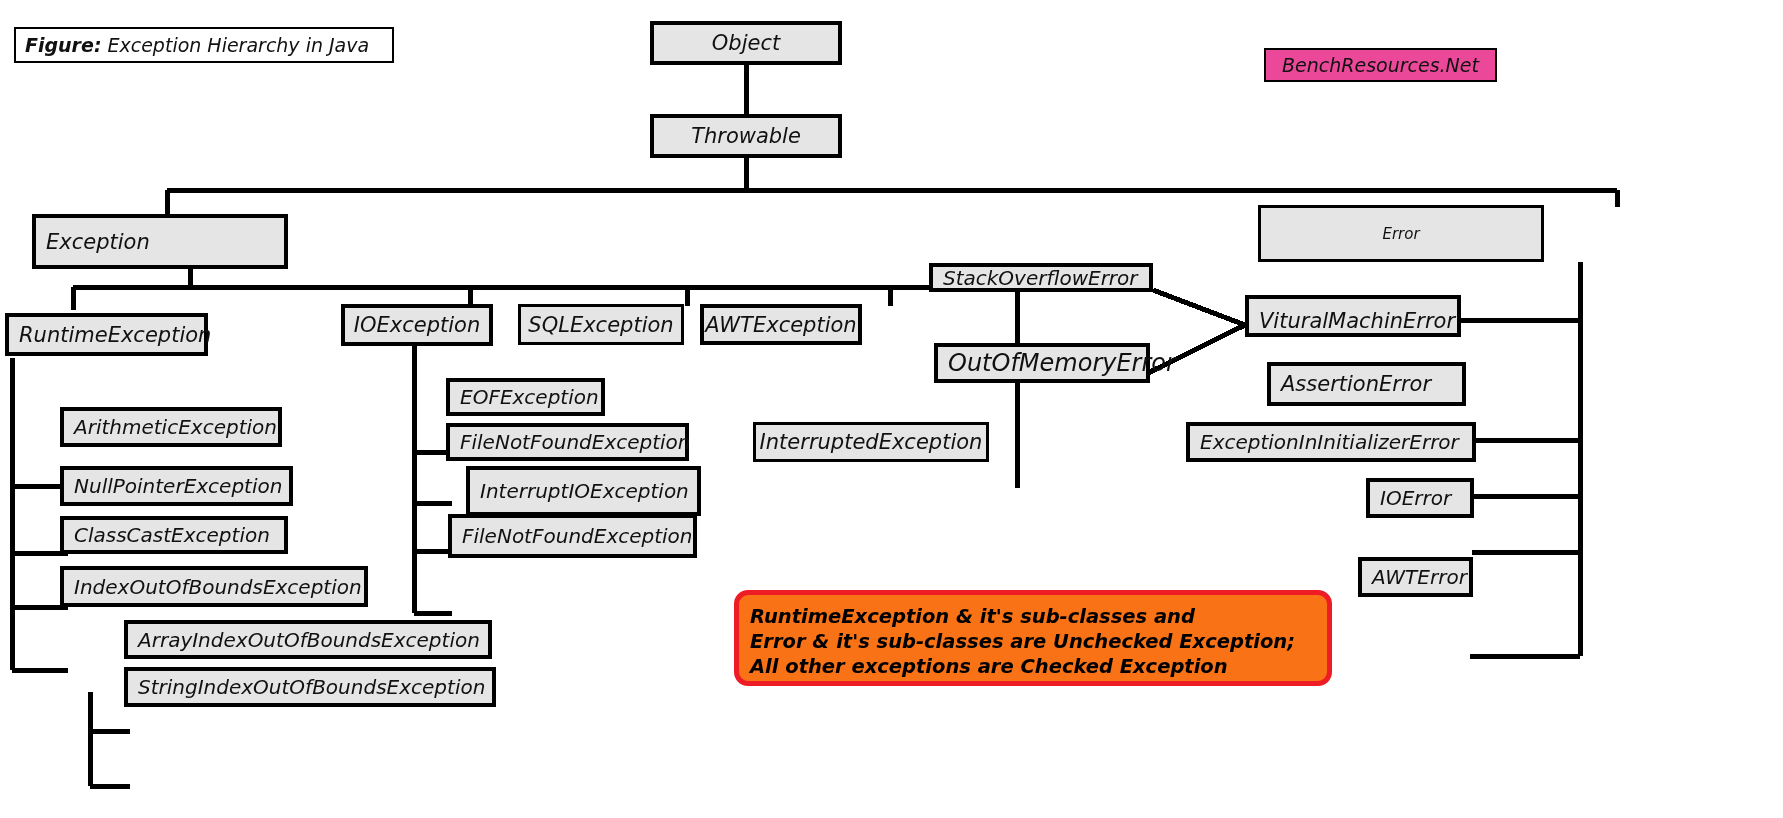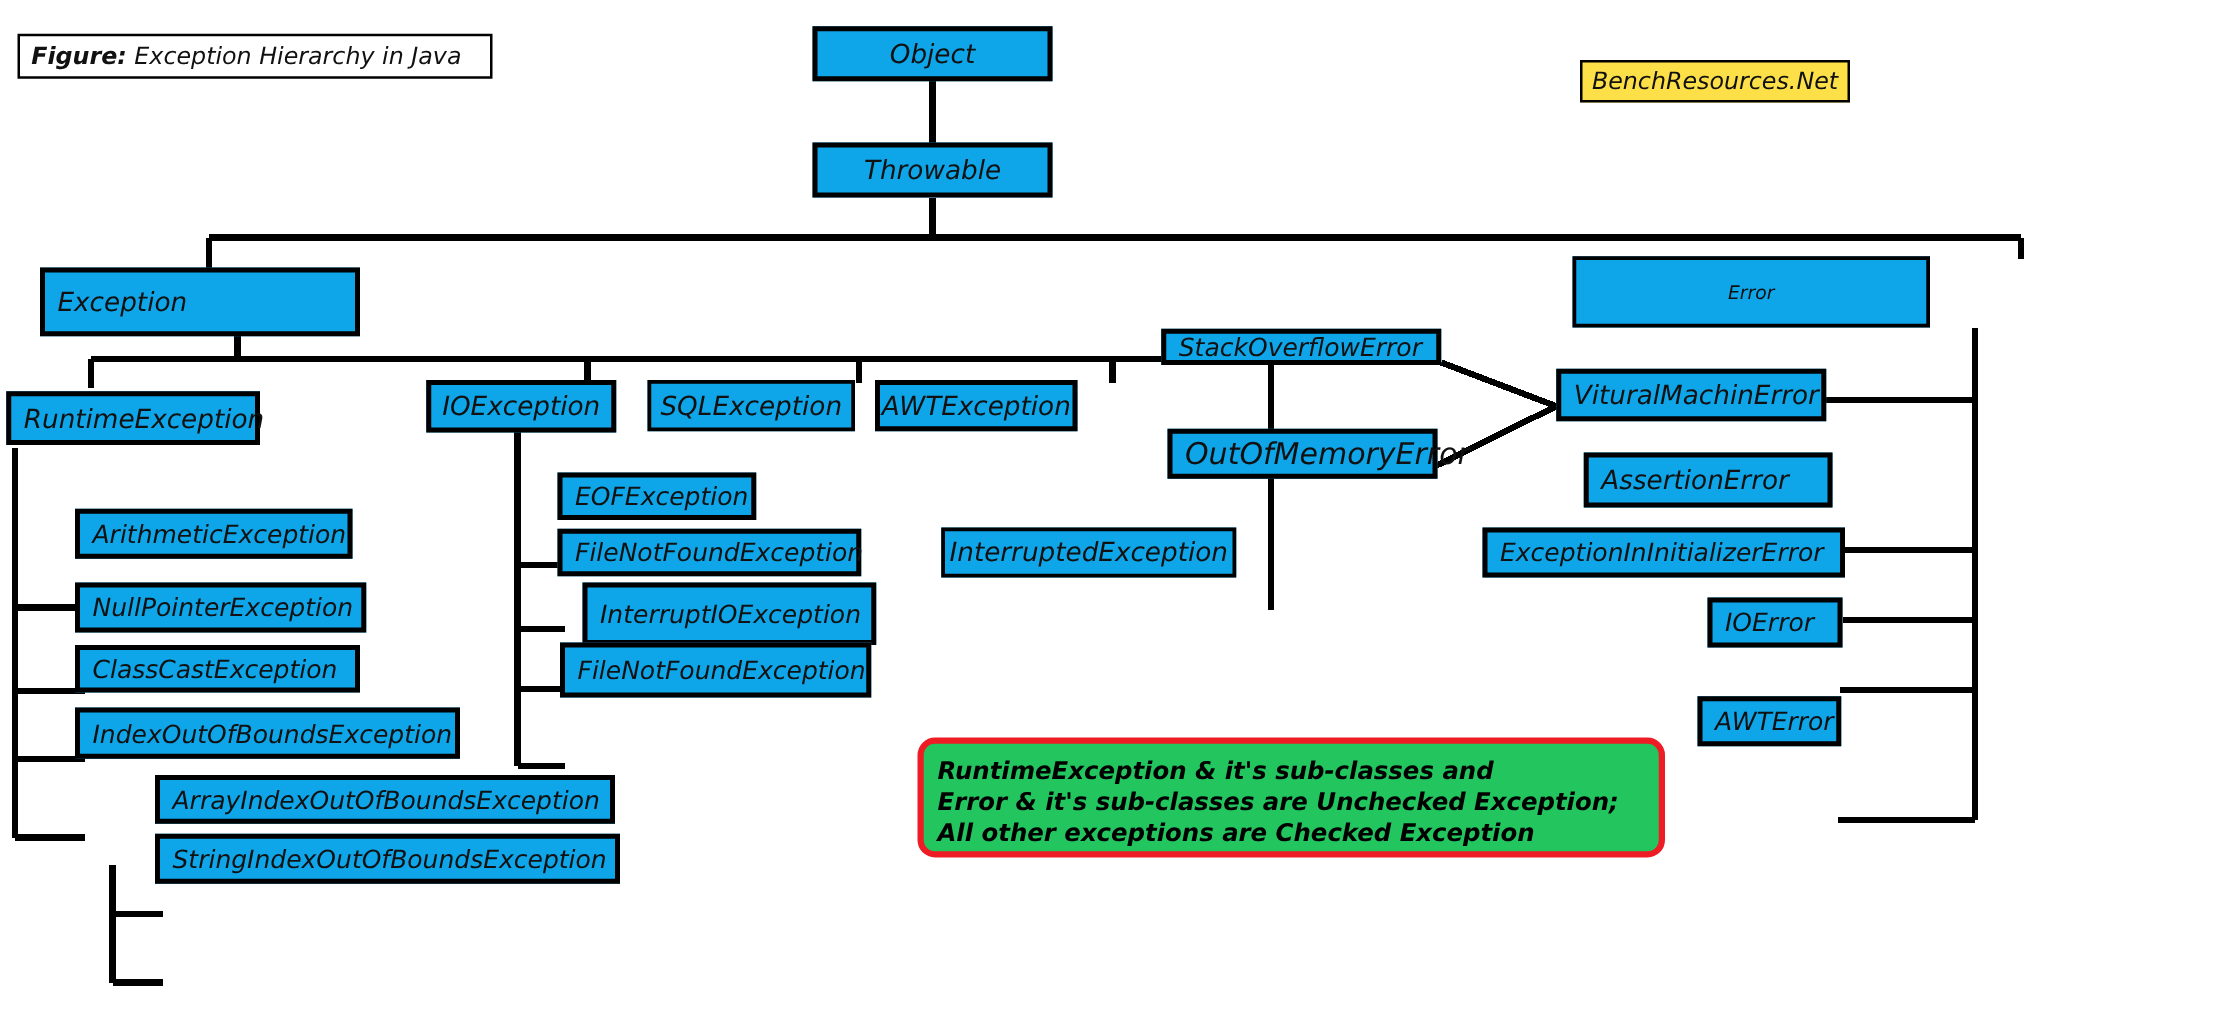--- a/index.html
+++ b/index.html
@@ -25,21 +25,21 @@
   svg#diagram-svg {
     position: absolute;
     left: 0;
     top: 0;
     width: 1783px;
     height: 818px;
   }
   .node-box {
     position: absolute;
     box-sizing: border-box;
-    background: #0ea5e9;
+    background: #e5e5e5;
     border: 4px solid #000000;
     display: flex;
     align-items: center;
     color: #111111;
     white-space: nowrap;
     font-family: "DejaVu Sans", "Liberation Sans", sans-serif;
   }
   .node-label {
     display: block;
     width: 100%;
@@ -67,44 +67,44 @@
   #figure-caption .cap-strong {
     font-weight: bold;
     margin-right: 6px;
   }
 
   
   #watermark-box {
     position: absolute;
     left: 1264px;
     top: 48px;
-    width: 216px;
+    width: 233px;
     height: 34px;
     box-sizing: border-box;
     border: 2px solid #000000;
-    background: #fde047;
+    background: #ec4899;
     display: flex;
     align-items: center;
     justify-content: center;
     font-size: 19px;
     color: #111111;
     white-space: nowrap;
   }
 
   
   #legend-note {
     position: absolute;
     left: 734px;
     top: 590px;
     width: 598px;
     height: 96px;
     box-sizing: border-box;
     border: 5px solid #ee1c25;
     border-radius: 14px;
-    background: #22c55e;
+    background: #f97316;
     padding: 9px 0 0 11px;
     font-weight: bold;
     font-size: 19.5px;
     line-height: 25px;
     color: #000000;
     white-space: nowrap;
   }
   #legend-note .legend-line { display: block; }
 </style>
 </head>
@@ -248,21 +248,21 @@
   </div>
 
   <div class="node-box align-left" style="left:929px; top:263px; width:224px; height:29px; font-size:20px;">
     <span class="node-label">StackOverflowError</span>
   </div>
 
   <div class="node-box align-left" style="left:934px; top:343px; width:216px; height:40px; font-size:24px;">
     <span class="node-label">OutOfMemoryError</span>
   </div>
 
-  <div class="node-box align-left" style="left:1245px; top:295px; width:216px; height:42px; font-size:21px;">
+  <div class="node-box align-left" style="left:1245px; top:295px; width:216px; height:42px; font-size:21px;align-items:flex-end;">
     <span class="node-label">VituralMachinError</span>
   </div>
 
   <div class="node-box align-left" style="left:1267px; top:362px; width:199px; height:44px; font-size:21px;">
     <span class="node-label">AssertionError</span>
   </div>
 
   <div class="node-box align-left" style="left:1186px; top:422px; width:290px; height:40px; font-size:20px;">
     <span class="node-label">ExceptionInInitializerError</span>
   </div>

